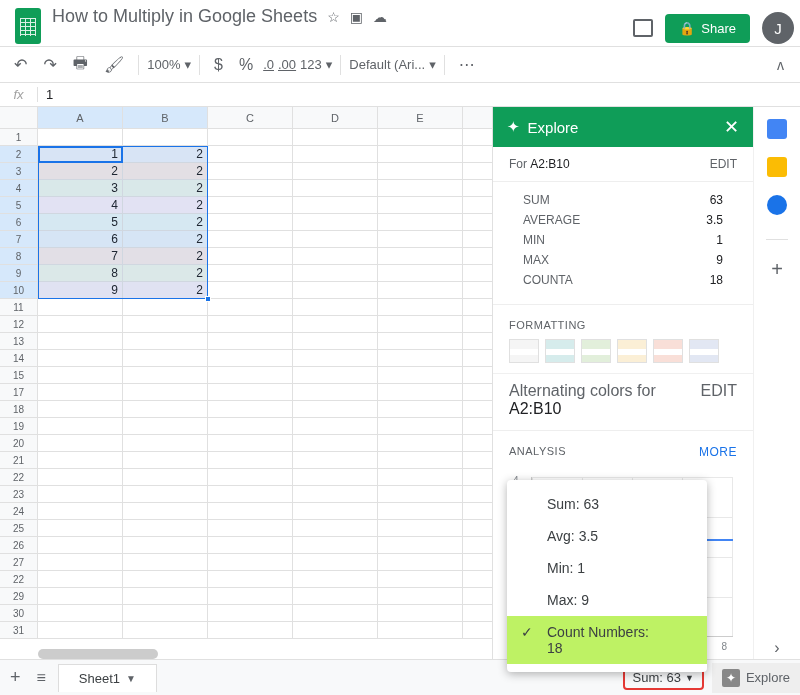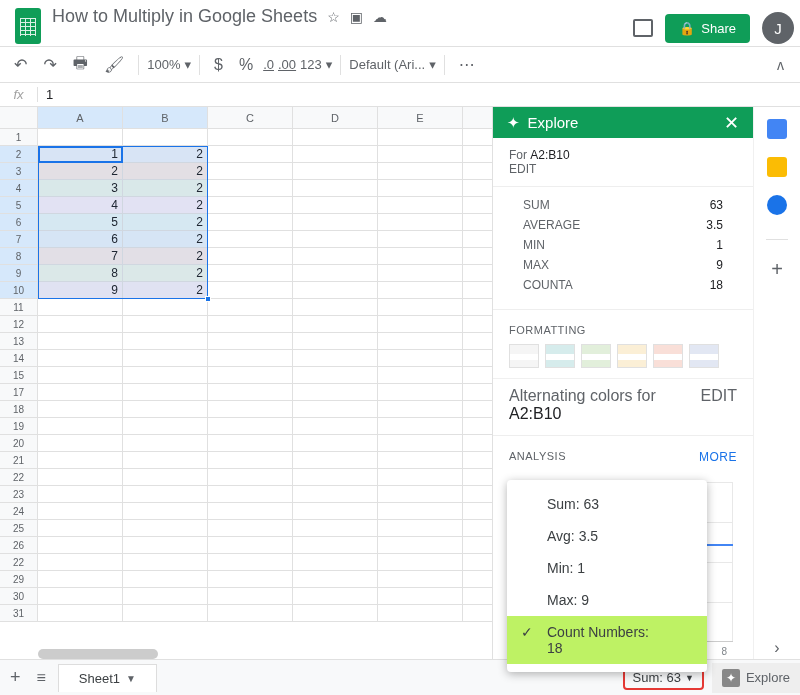--- a/index.html
+++ b/index.html
@@ -49,21 +49,21 @@
 .rh.sel { background: #d6e8fb; }
 .cell { width: 85px; border-right: 1px solid #e0e0e0; text-align: right; padding-right: 4px; font-size: 12px; line-height: 17px; background: #fff; }
 .sel-overlay { position: absolute; border: 1px solid #1a73e8; pointer-events: none; background: rgba(26,115,232,0.08); }
 .active-cell { position: absolute; border: 2px solid #1a73e8; pointer-events: none; }
 .sel-handle { position: absolute; width: 6px; height: 6px; background: #1a73e8; border: 1px solid #fff; }
 
 
 .explore { width: 261px; border-left: 1px solid #e0e0e0; display: flex; flex-direction: column; background: #fff; }
 .exp-head { background: #0f9d58; color: #fff; height: 40px; display: flex; align-items: center; padding: 0 14px; font-size: 15px; gap: 8px; }
 .exp-head .close { margin-left: auto; font-size: 18px; }
-.exp-sub { display: flex; justify-content: space-between; padding: 10px 16px; font-size: 12px; color: #5f6368; border-bottom: 1px solid #eee; flex-direction: column; }
+.exp-sub { display: flex; justify-content: space-between; padding: 10px 16px; font-size: 12px; color: #5f6368; border-bottom: 1px solid #eee; }
 .exp-sub b { color: #202124; font-weight: 500; }
 .stats { padding: 8px 30px 14px 30px; border-bottom: 1px solid #eee; }
 .stat-row { display: flex; justify-content: space-between; font-size: 12px; color: #5f6368; padding: 3px 0; }
 .stat-row span:last-child { color: #202124; }
 .section-head { padding: 14px 16px 8px; font-size: 11px; color: #5f6368; letter-spacing: 0.5px; display: flex; justify-content: space-between; }
 .section-head a { color: #1a73e8; font-size: 12px; }
 .swatches { display: flex; gap: 6px; padding: 0 16px 10px; }
 .swatch { width: 30px; height: 24px; border: 1px solid #e0e0e0; }
 .alt-row { padding: 8px 16px 12px; font-size: 16px; color: #5f6368; display: flex; justify-content: space-between; border-top: 1px solid #f0f0f0; border-bottom: 1px solid #eee; }
 .alt-row b { color: #202124; font-weight: 500; }
@@ -352,20 +352,28 @@
         </div>
         <div class="row">
           <div class="rh">26</div>
           <div class="cell" style="background:#fff"></div>
           <div class="cell" style="background:#fff"></div>
           <div class="cell"></div>
           <div class="cell"></div>
           <div class="cell"></div>
         </div>
         <div class="row">
+          <div class="rh">27</div>
+          <div class="cell" style="background:#fff"></div>
+          <div class="cell" style="background:#fff"></div>
+          <div class="cell"></div>
+          <div class="cell"></div>
+          <div class="cell"></div>
+        </div>
+        <div class="row">
           <div class="rh">22</div>
           <div class="cell" style="background:#fff"></div>
           <div class="cell" style="background:#fff"></div>
           <div class="cell"></div>
           <div class="cell"></div>
           <div class="cell"></div>
         </div>
         <div class="row">
           <div class="rh">29</div>
           <div class="cell" style="background:#fff"></div>

